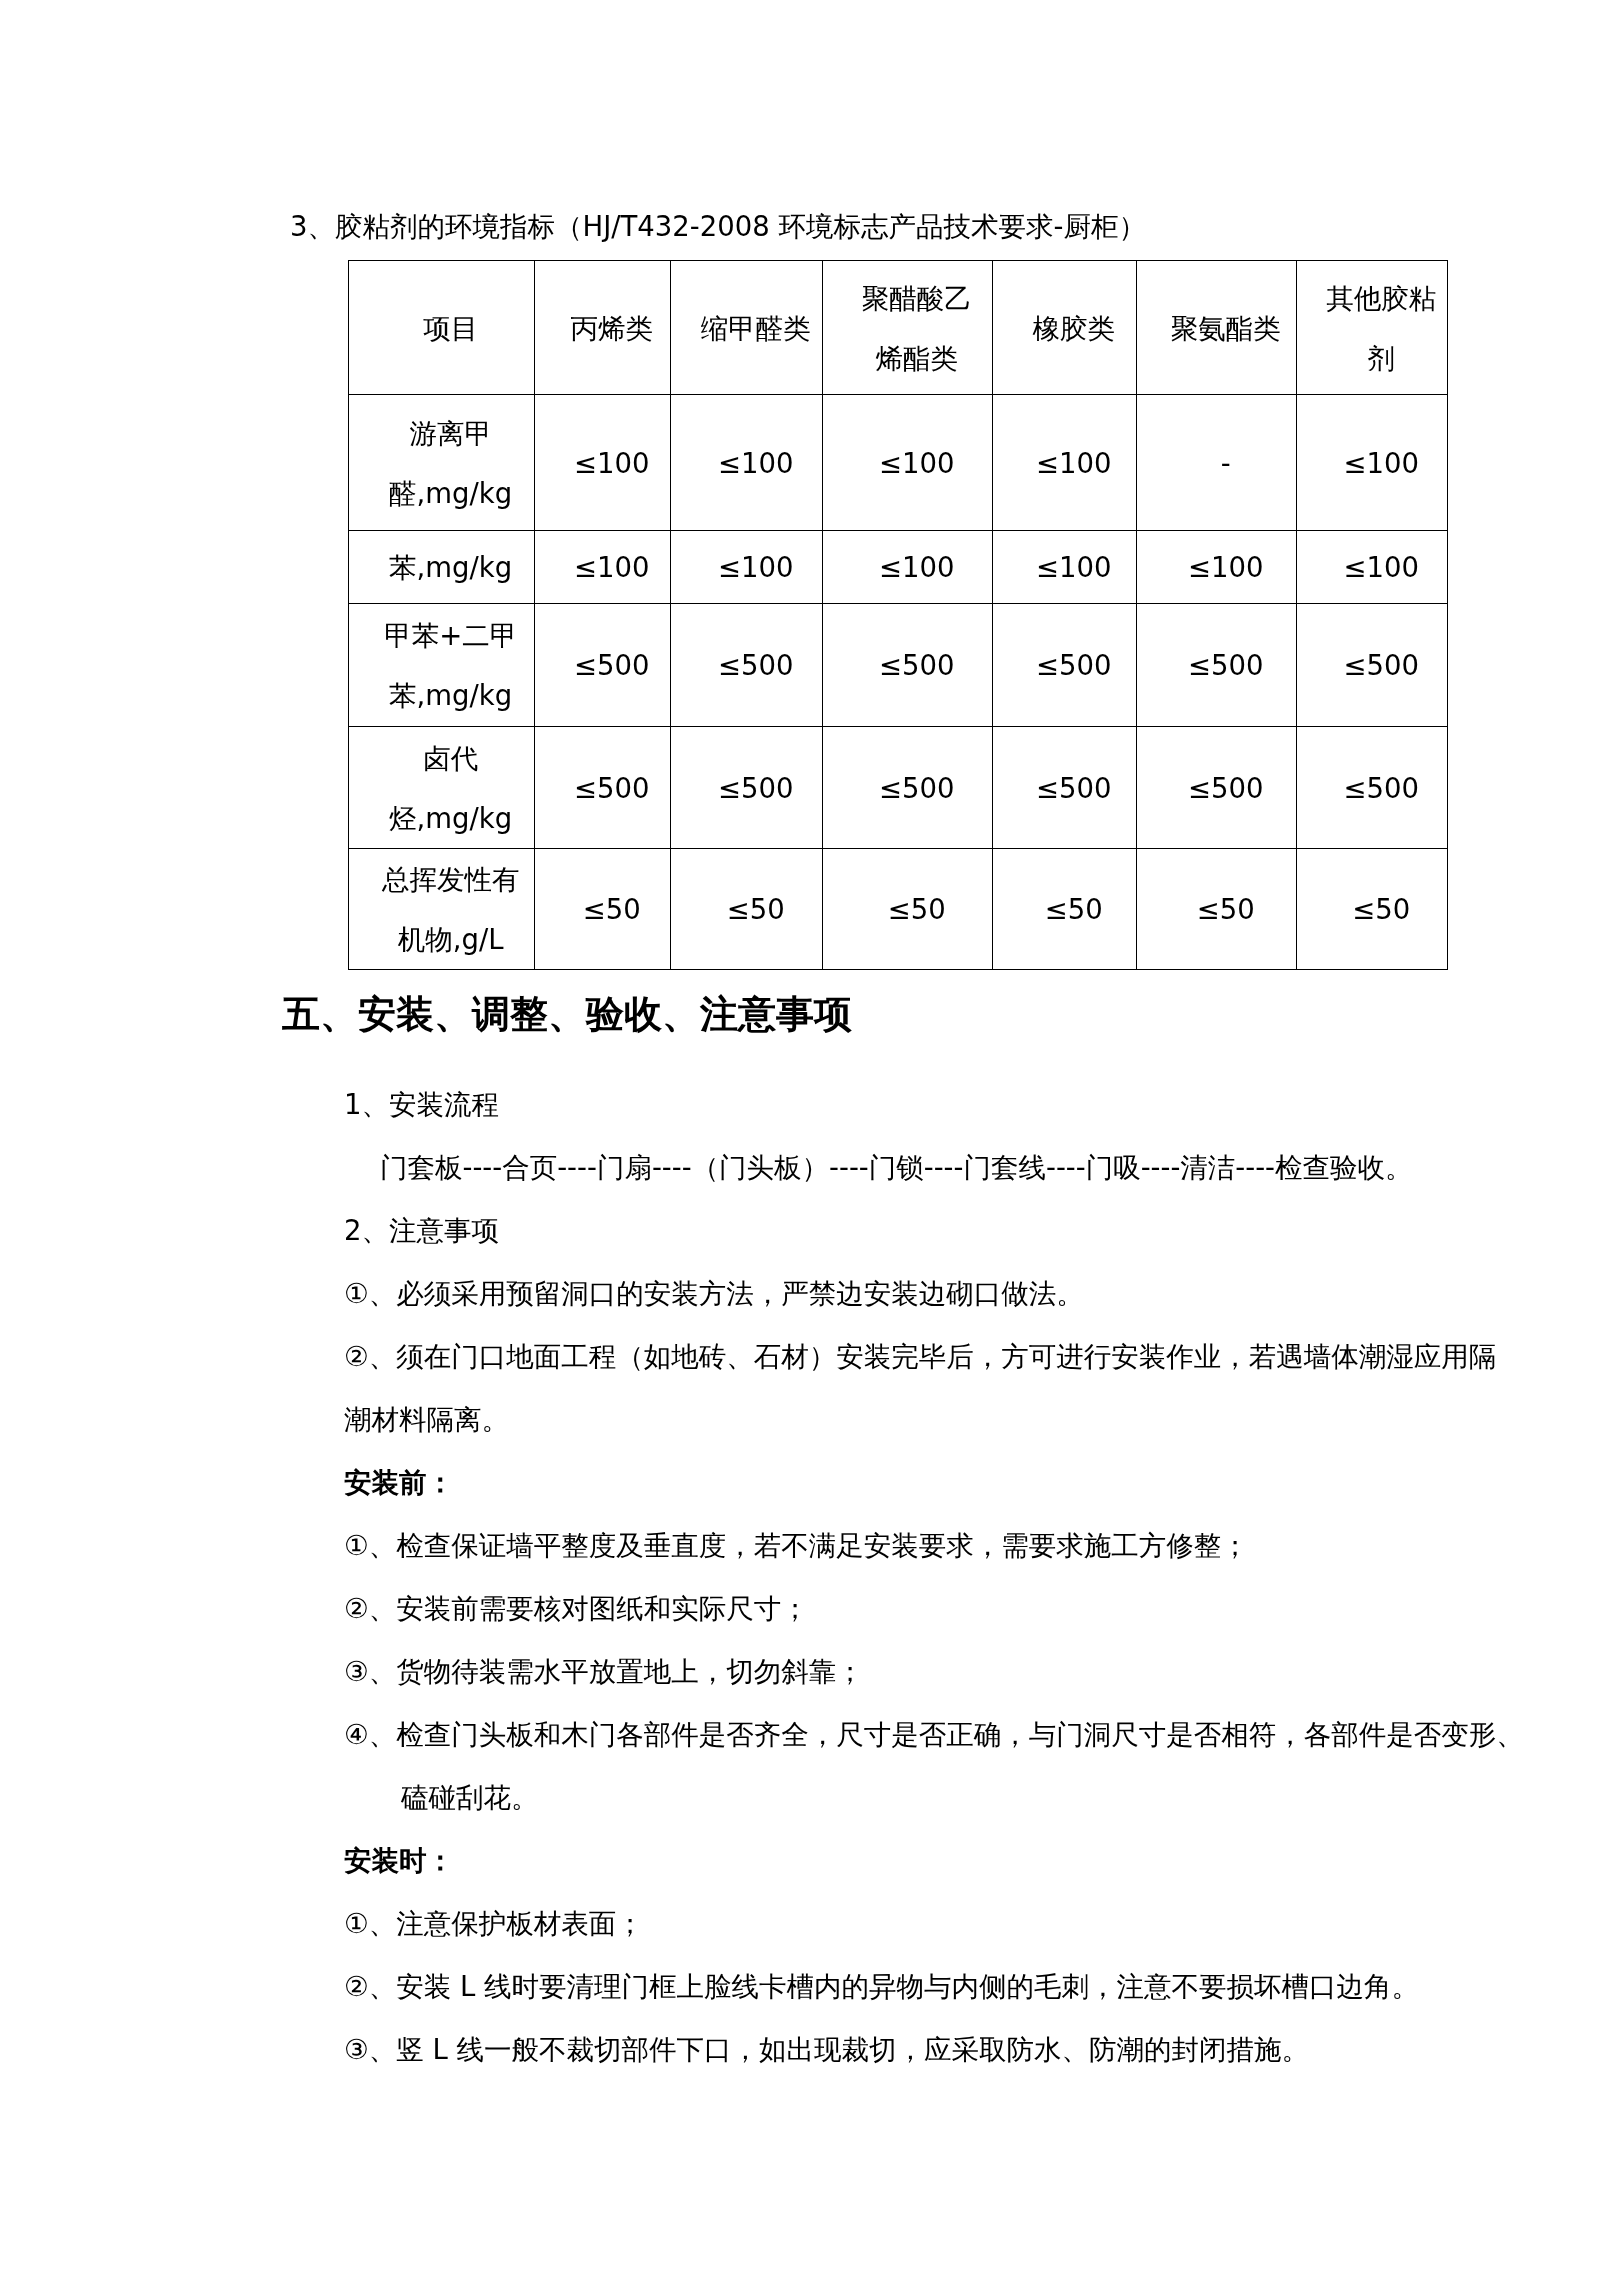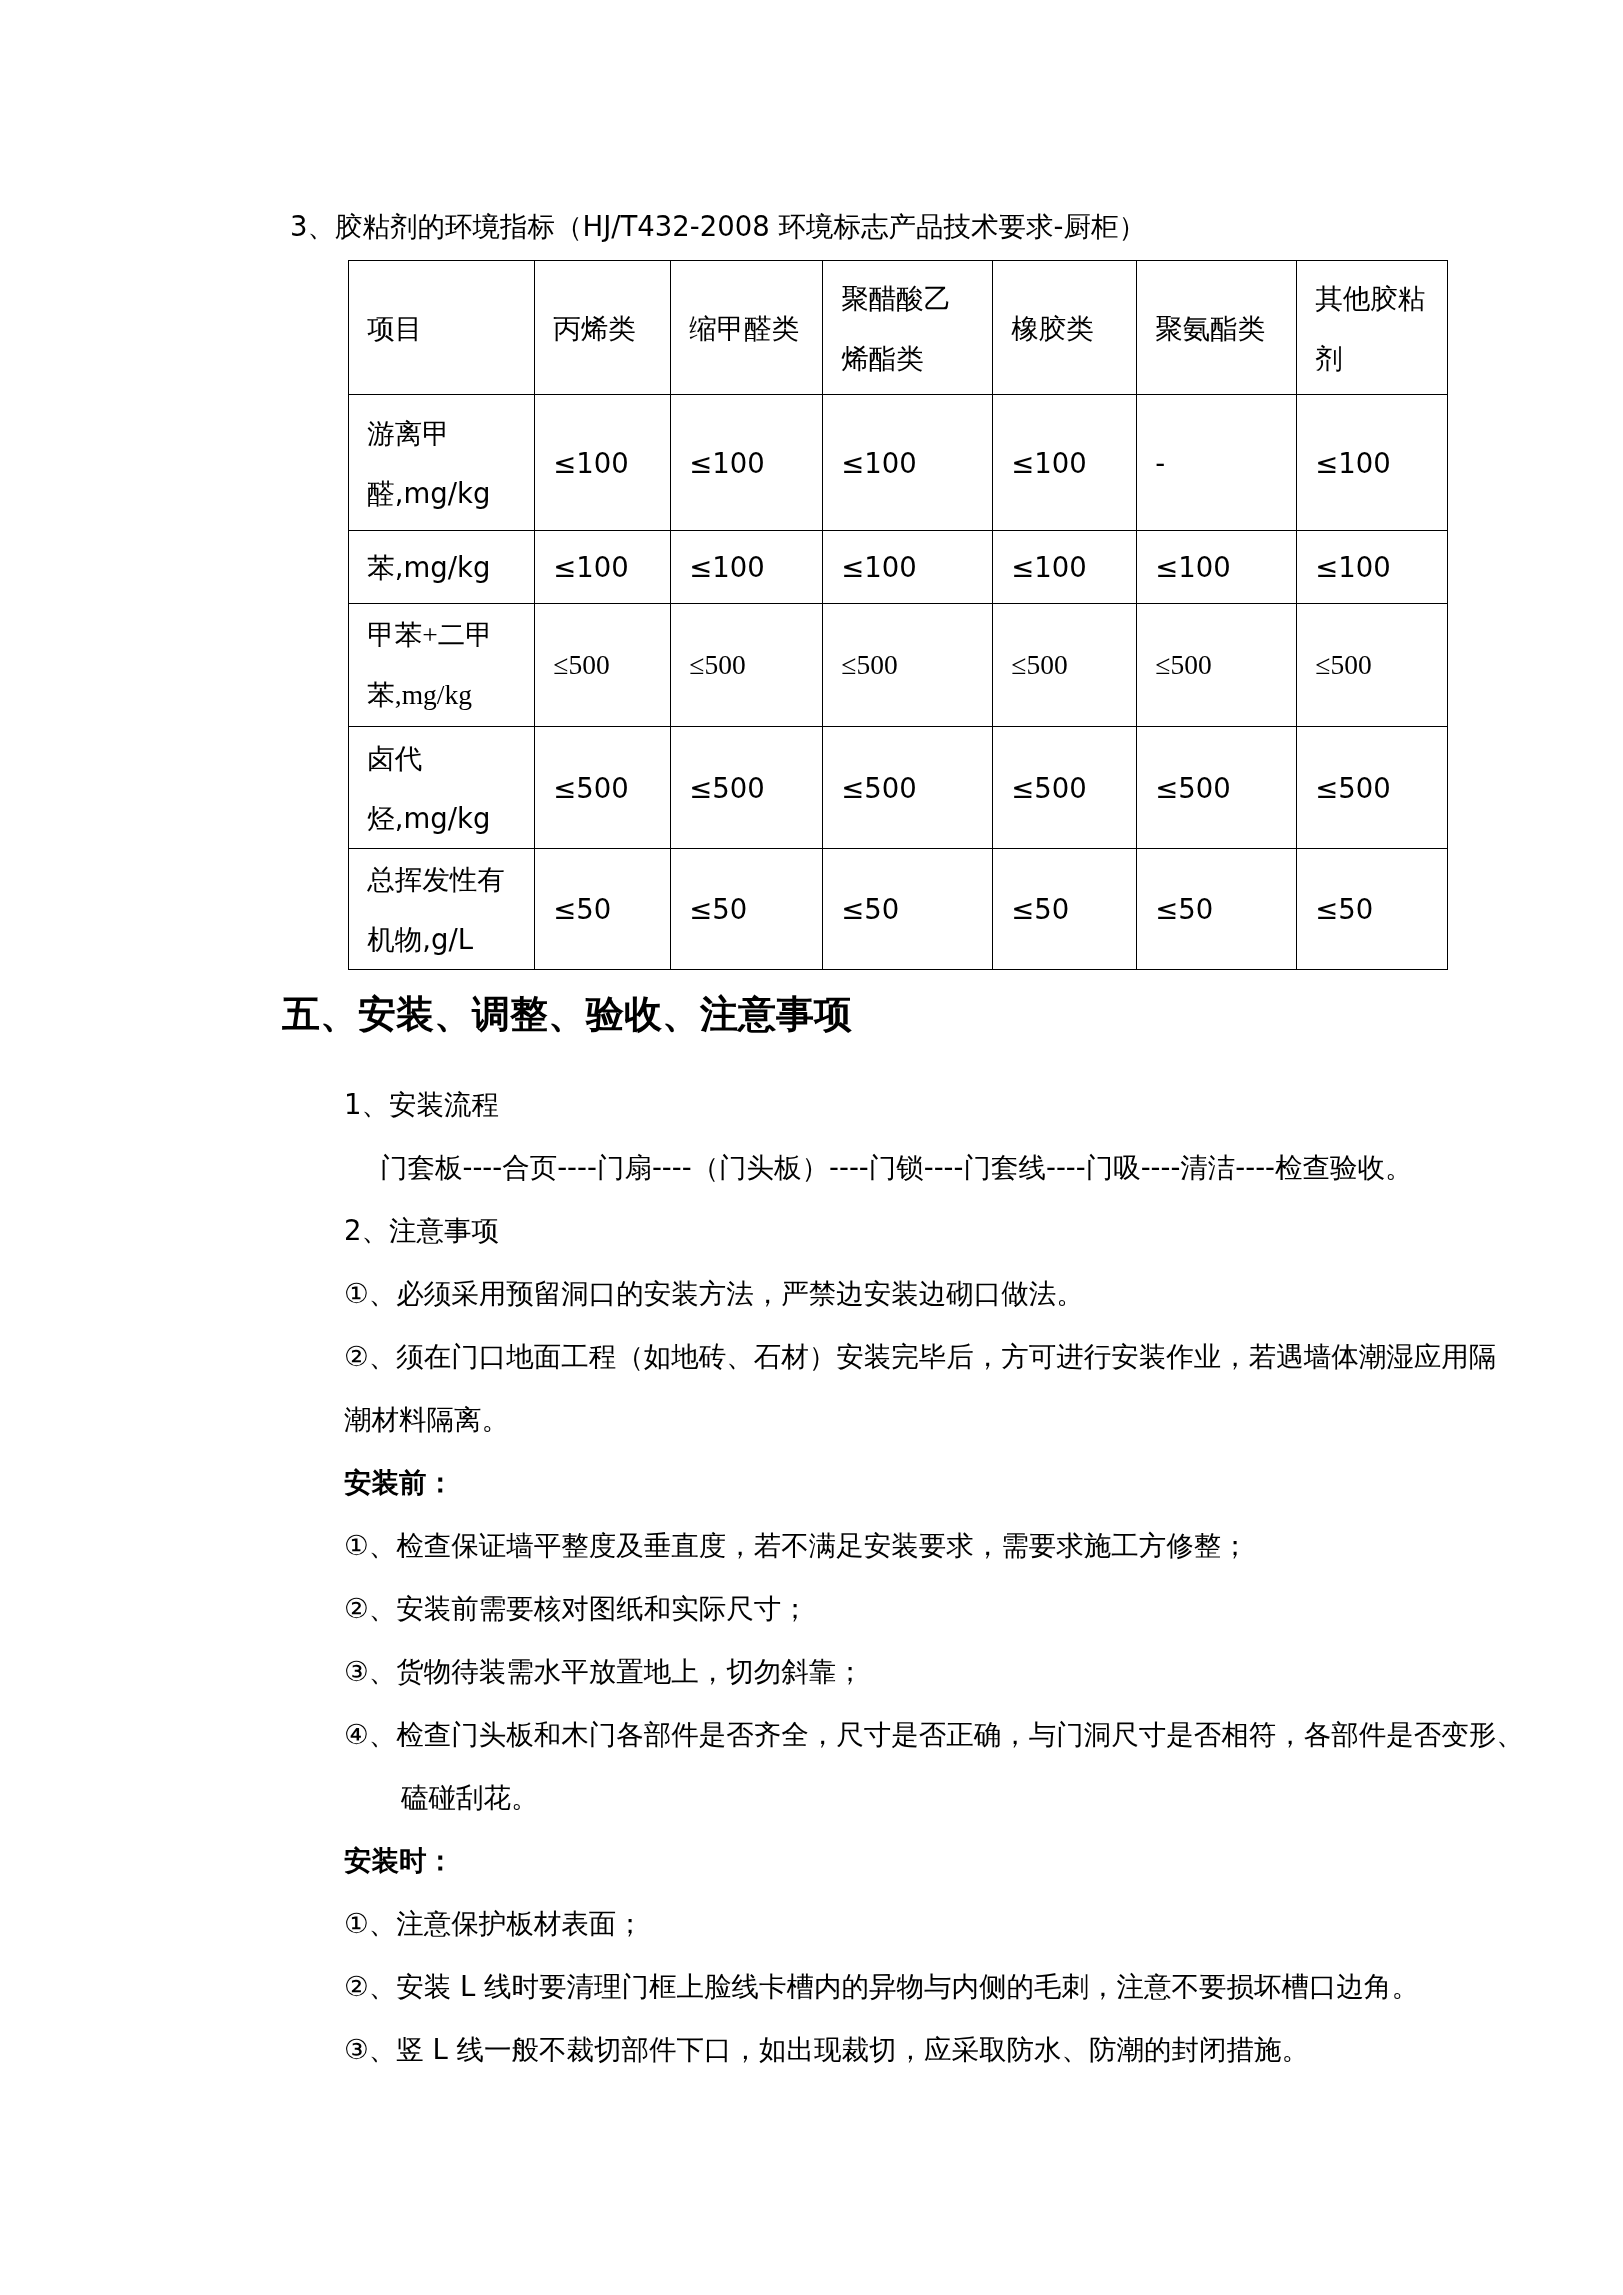--- a/index.html
+++ b/index.html
@@ -6,27 +6,27 @@
   body{font-family:"DejaVu Sans","Liberation Sans",sans-serif;color:#000;}
   .page{position:relative;width:1623px;height:2295px;background:#fff;overflow:hidden;margin-left:44px;}
 
   
   .sec3-heading{position:absolute;left:246px;top:209px;font-size:27.5px;line-height:1.25;font-weight:normal;white-space:nowrap;}
 
   
   .envtable{position:absolute;left:304px;top:260px;border-collapse:collapse;table-layout:fixed;}
   .envtable th,.envtable td{
     border:1.3px solid #000;
-    font-size:27.5px;font-weight:normal;text-align:left;vertical-align:middle;
+    font-size:27.5px;font-weight:normal;text-align:center;vertical-align:middle;
     padding:0 0 0 18.3px;line-height:60px;overflow:hidden;
   }
   .rh  {height:134px;}
   .r1  {height:136px;}
   .r2  {height:73px;}
-  .r3  {height:123px;font-family:Liberation Serif, serif;}
+  .r3  {height:123px;}
   .r4  {height:122px;}
   .r5  {height:87px;}
 
   
   .sec5-heading{position:absolute;left:238px;top:989px;font-size:38px;font-weight:bold;white-space:nowrap;}
 
   
   .content{position:absolute;left:0;top:1073px;width:1623px;}
   .line{min-height:63px;display:flex;align-items:center;font-size:27.5px;padding-left:300px;white-space:nowrap;}
   .line.flow{padding-left:336px;}

